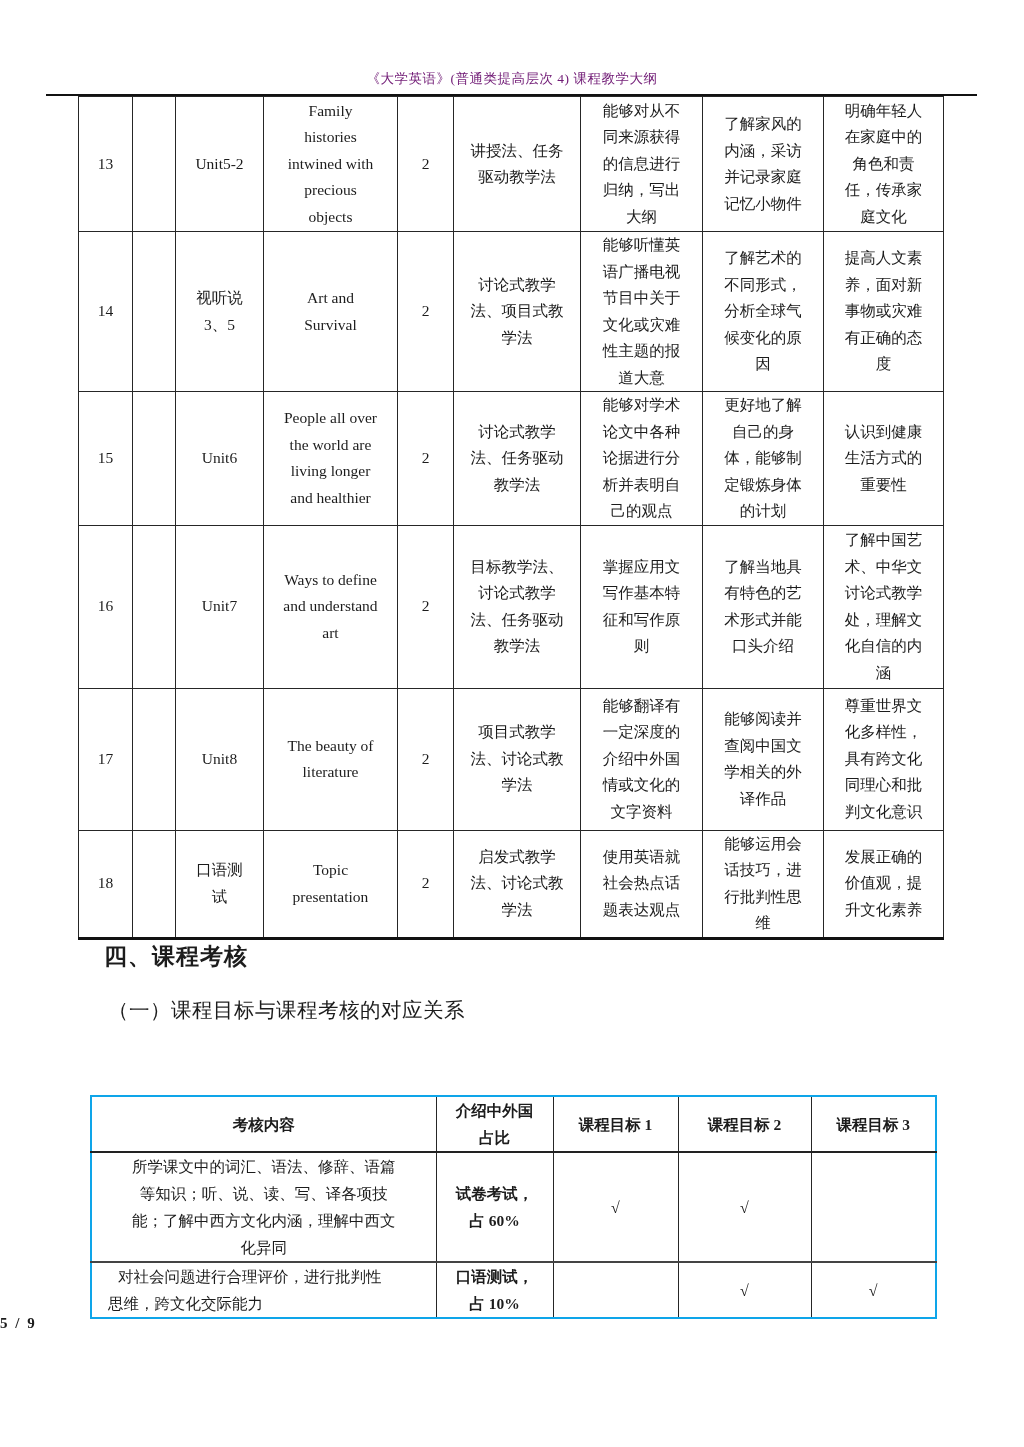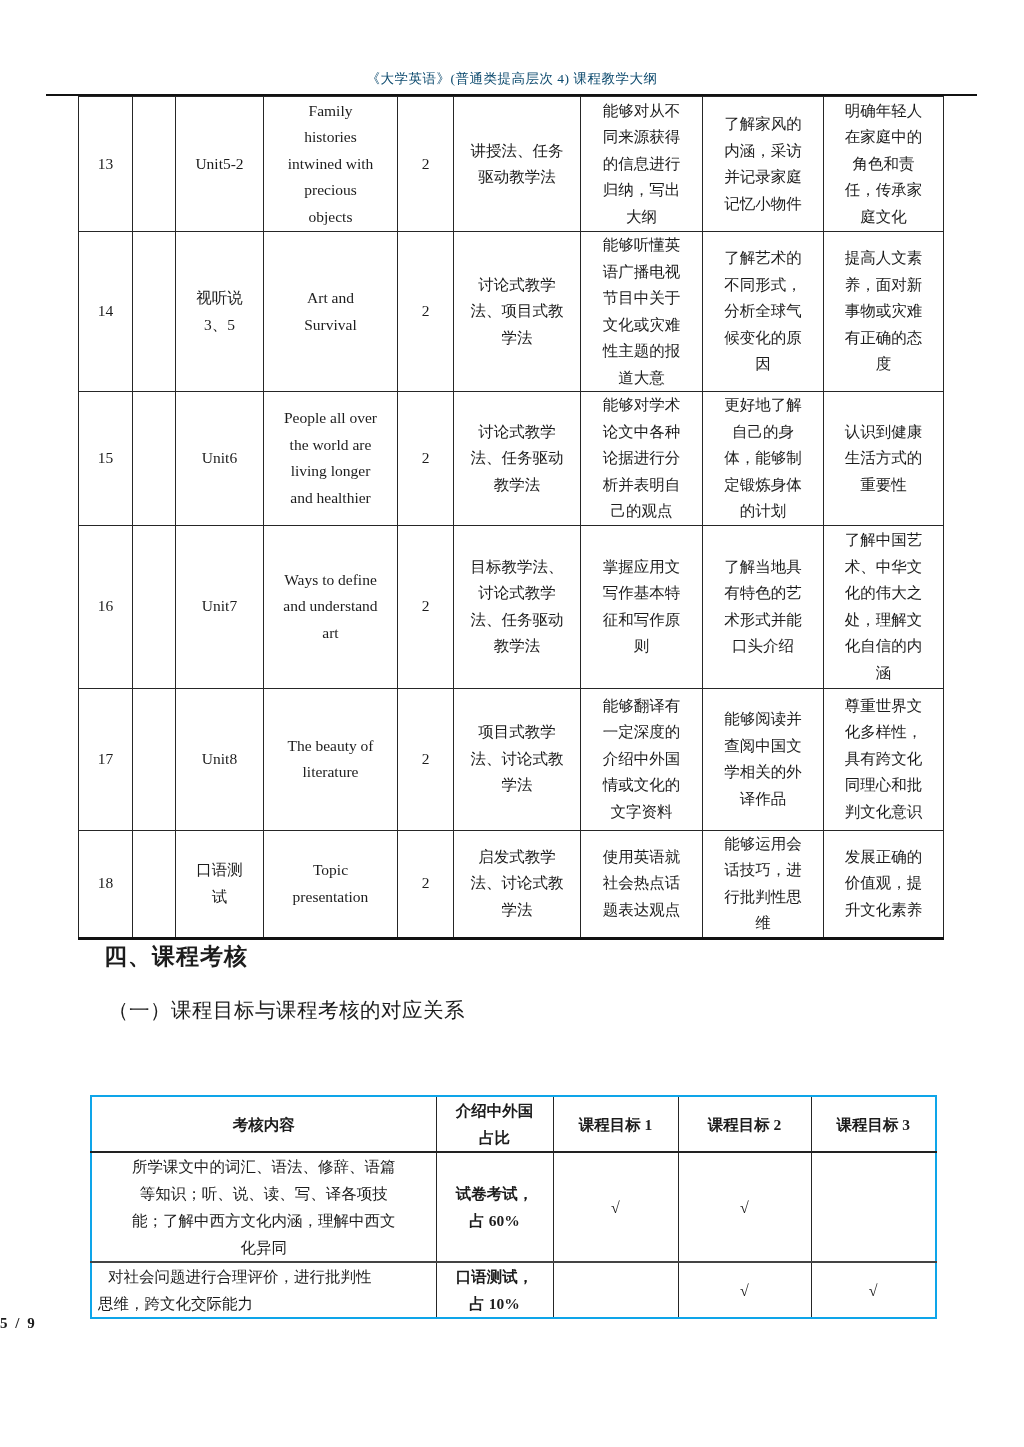--- a/index.html
+++ b/index.html
@@ -5,21 +5,21 @@
   * { margin:0; padding:0; box-sizing:border-box; }
   html,body { background:#e8e8e8; }
   .page {
     position:relative; width:1024px; height:1447px; margin:0 auto;
     background:#ffffff; color:#1c1c1c;
     font-family:"Liberation Serif","DejaVu Serif",serif;
     overflow:hidden;
   }
   .page-header {
     position:absolute; top:70px; left:0; width:100%;
-    text-align:center; font-size:13.5px; color:#0c4a6e; letter-spacing:.5px;
+    text-align:center; font-size:13.5px; color:#701a75; letter-spacing:.5px;
   }
   .header-rule {
     position:absolute; left:46px; top:94px; width:931px; height:2px;
     background:#111;
   }
 
   
   table.schedule {
     position:absolute; left:78px; top:96px; width:866px;
     border-collapse:collapse; table-layout:fixed;
@@ -53,21 +53,21 @@
     border:2px solid #0ea5e9;
   }
   table.assess td {
     border:1px solid #262626;
     vertical-align:middle; text-align:center;
     font-size:15.5px; line-height:27px;
     white-space:pre-line; padding:0 2px;
   }
   table.assess tr.head td { font-weight:bold; border-bottom:2px solid #222; }
   table.assess tr.r1 td { border-bottom:2px solid #444; }
-  table.assess td.content-left { text-align:left; padding-left:6px; text-indent:10px; }
+  table.assess td.content-left { text-align:left; padding-left:16px; text-indent:10px; }
   table.assess td.method { font-weight:bold; }
   table.assess td.tick { font-size:16px; }
 
   .page-footer {
     position:absolute; left:0; top:1315px; width:100%;
     text-align:left; font-size:15px; font-weight:bold; letter-spacing:2px;
   }
 </style>
 </head>
 <body>
@@ -188,21 +188,21 @@
         <td>掌握应用文
 写作基本特
 征和写作原
 则</td>
         <td>了解当地具
 有特色的艺
 术形式并能
 口头介绍</td>
         <td>了解中国艺
 术、中华文
-化的伟大之
+讨论式教学
 处，理解文
 化自信的内
 涵</td>
       </tr>
       <tr style="height:142px">
         <td>17</td>
         <td></td>
         <td>Unit8</td>
         <td>The beauty of
 literature</td>

